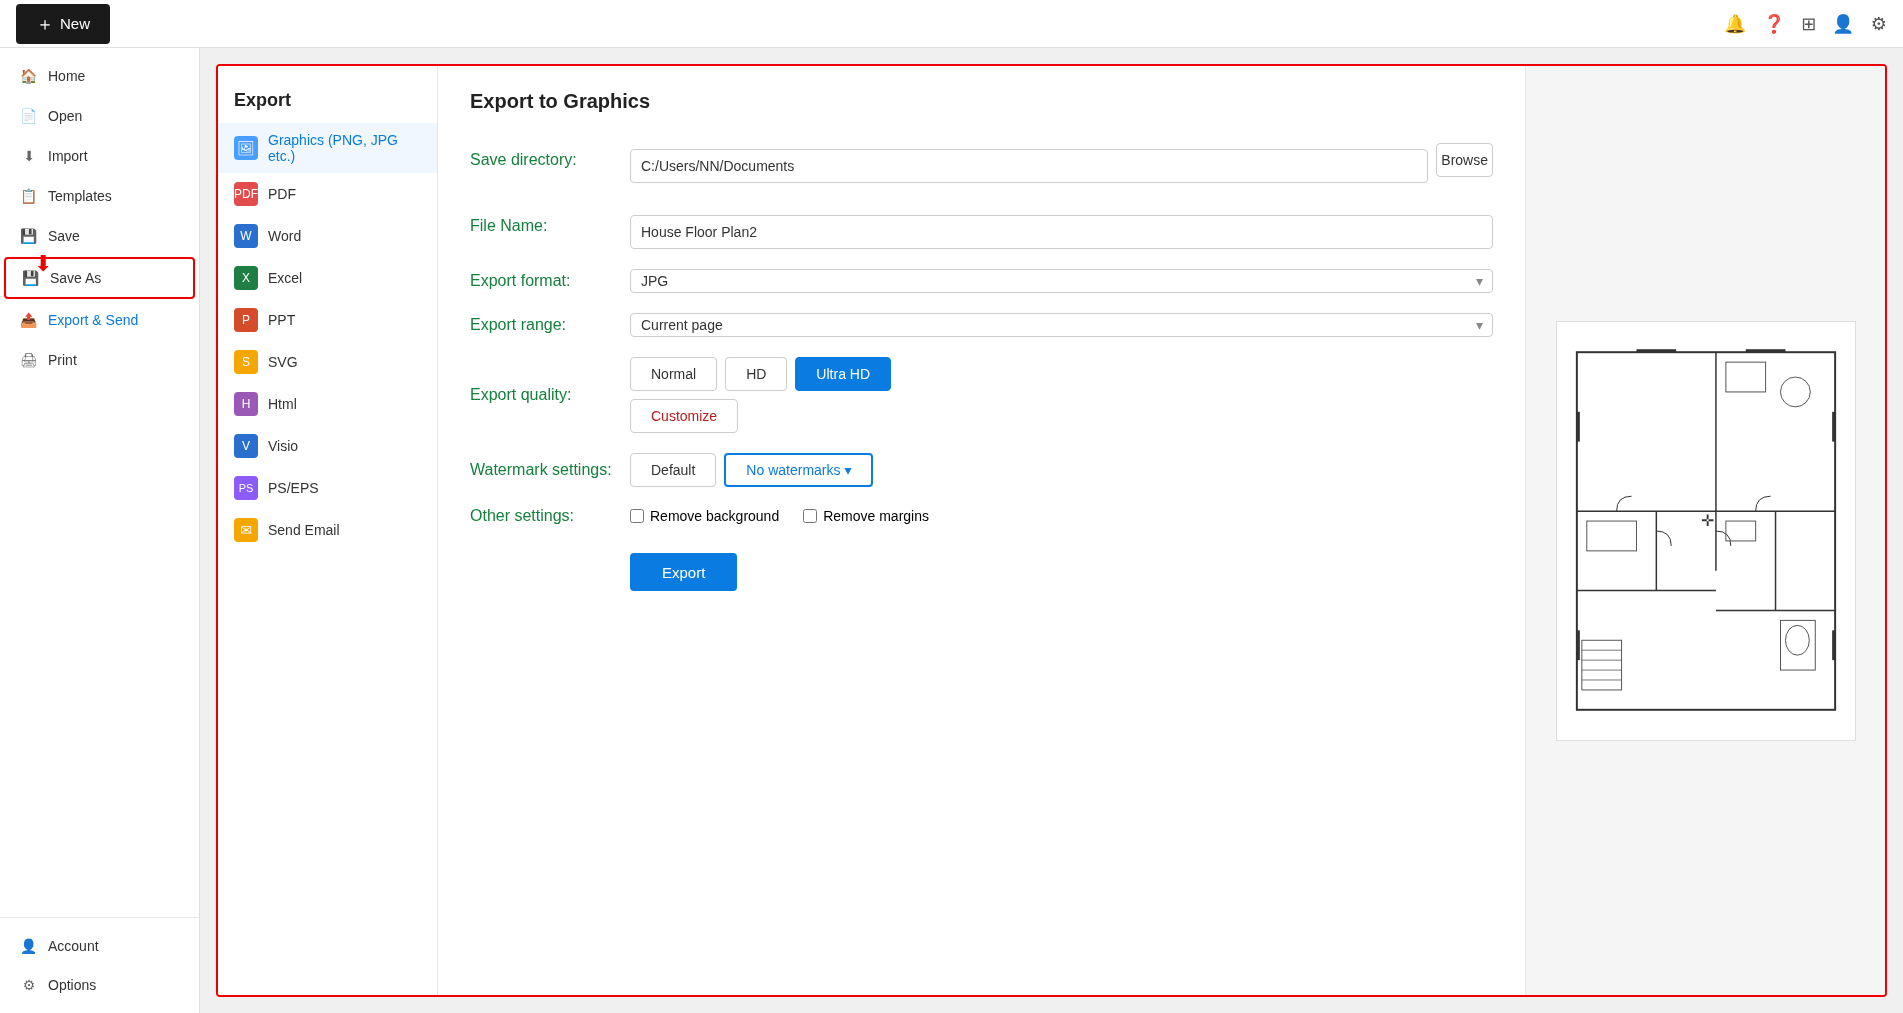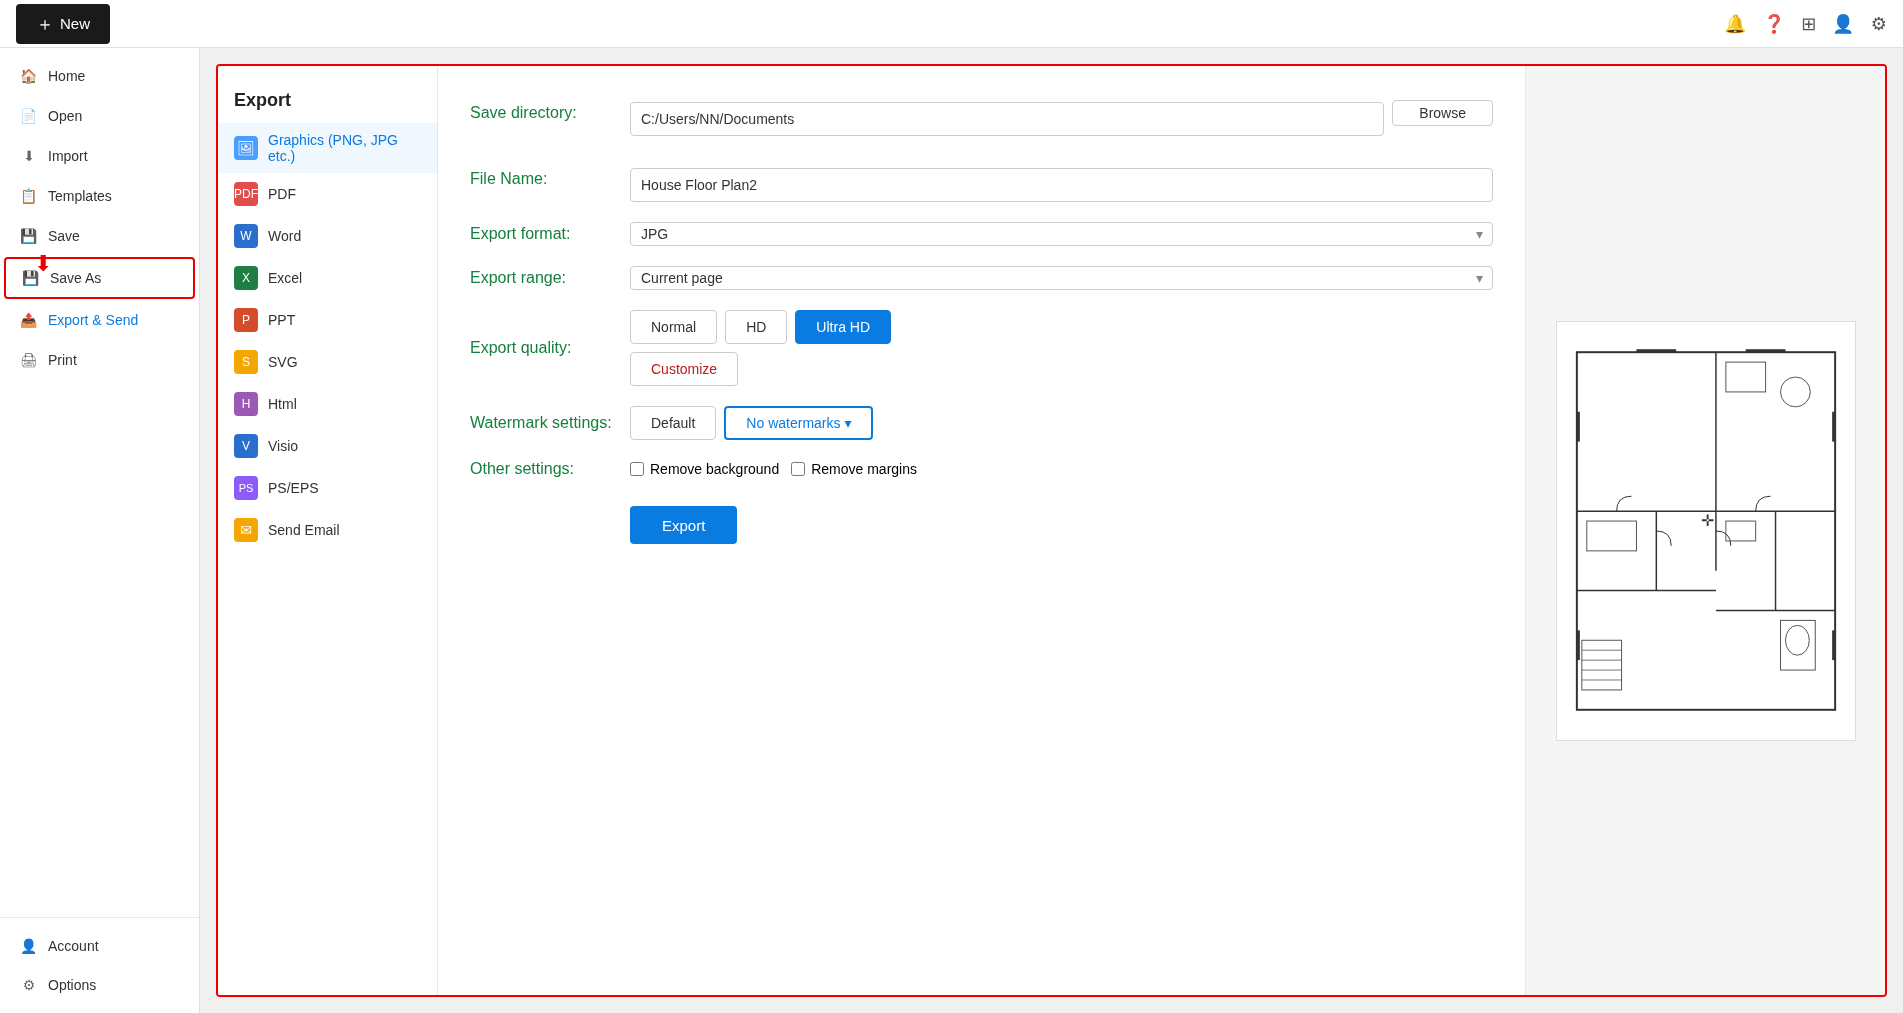--- a/index.html
+++ b/index.html
@@ -51,38 +51,38 @@
     .icon-email { background: #f4a700; color: #fff; }
     .send-title { font-size: 18px; font-weight: 600; color: #222; padding: 16px 16px 12px; }
 
     
     .export-form { flex: 1; padding: 24px 32px; overflow-y: auto; }
     .export-form-title { font-size: 20px; font-weight: 600; color: #222; margin-bottom: 24px; }
     .form-row { display: flex; align-items: center; margin-bottom: 20px; }
     .form-label { width: 160px; color: #15803d; font-size: 16px; flex-shrink: 0; }
     .form-value { flex: 1; display: flex; align-items: center; gap: 8px; }
     .form-input { flex: 1; height: 34px; border: 1px solid #ccc; border-radius: 4px; padding: 0 10px; font-size: 14px; color: #333; background: #fff; margin-top: 12px; }
-    .browse-btn { height: 26px; padding: 0 26px; border: 1px solid #ccc; border-radius: 4px; background: #fff; color: #333; cursor: pointer; font-size: 14px; white-space: nowrap; }
+    .browse-btn { height: 34px; padding: 0 4px; border: 1px solid #ccc; border-radius: 4px; background: #fff; color: #333; cursor: pointer; font-size: 14px; white-space: nowrap; }
     .select-wrap { position: relative; flex: 1; }
     .form-select { width: 100%; height: 24px; border: 1px solid #ccc; border-radius: 4px; padding: 0 10px; font-size: 14px; color: #333; background: #fff; appearance: none; cursor: pointer; }
     .select-arrow { position: absolute; right: 10px; top: 50%; transform: translateY(-50%); pointer-events: none; color: #888; }
 
     
     .quality-group { display: flex; align-items: center; gap: 8px; flex-wrap: wrap; }
     .quality-btn { height: 34px; padding: 0 20px; border: 1px solid #ccc; border-radius: 4px; background: #fff; color: #333; cursor: pointer; font-size: 14px; }
     .quality-btn.active { background: #0a7be0; color: #fff; border-color: #0a7be0; }
     .customize-btn { height: 34px; padding: 0 20px; border: 1px solid #ccc; border-radius: 4px; background: #fff; color: #b91c1c; cursor: pointer; font-size: 14px; }
 
     
     .watermark-group { display: flex; align-items: flex-start; gap: 8px; }
     .watermark-btn { height: 34px; padding: 0 20px; border: 1px solid #ccc; border-radius: 4px; background: #fff; color: #333; cursor: pointer; font-size: 14px; }
     .watermark-btn.active { border: 2px solid #0a7be0; color: #0a7be0; }
 
     
-    .checkbox-group { display: flex; align-items: center; gap: 12px; }
+    .checkbox-group { display: flex; align-items: center; gap: 24px; }
     .checkbox-item { display: flex; align-items: center; gap: 6px; cursor: pointer; }
     .checkbox-item input { width: 14px; height: 14px; cursor: pointer; }
 
     
     .export-btn { background: #0a7be0; color: #fff; border: none; height: 38px; padding: 0 32px; border-radius: 4px; font-size: 15px; cursor: pointer; margin-top: 8px; }
 
     
     .preview-panel { width: 360px; background: #f5f5f5; border-left: 1px solid #e8e8e8; display: flex; align-items: center; justify-content: center; flex-shrink: 0; }
     .preview-inner { width: 300px; height: 420px; background: #fff; border: 1px solid #ddd; display: flex; align-items: center; justify-content: center; overflow: hidden; }
     .floor-plan-svg { width: 100%; height: 100%; }
@@ -200,20 +200,21 @@
           <span>PS/EPS</span>
         </div>
 
         <div class="export-nav-item">
           <span class="export-nav-icon icon-email">✉</span>
           <span>Send Email</span>
         </div>
       </div>
 
       <div class="export-form">
+        <div class="export-form-title">Export to Graphics</div>
 
         <div class="form-row">
           <div class="form-label">Save directory:</div>
           <div class="form-value">
             <input class="form-input" type="text" value="C:/Users/NN/Documents" style="">
             <button class="browse-btn">Browse</button>
           </div>
         </div>
 
         <div class="form-row">

